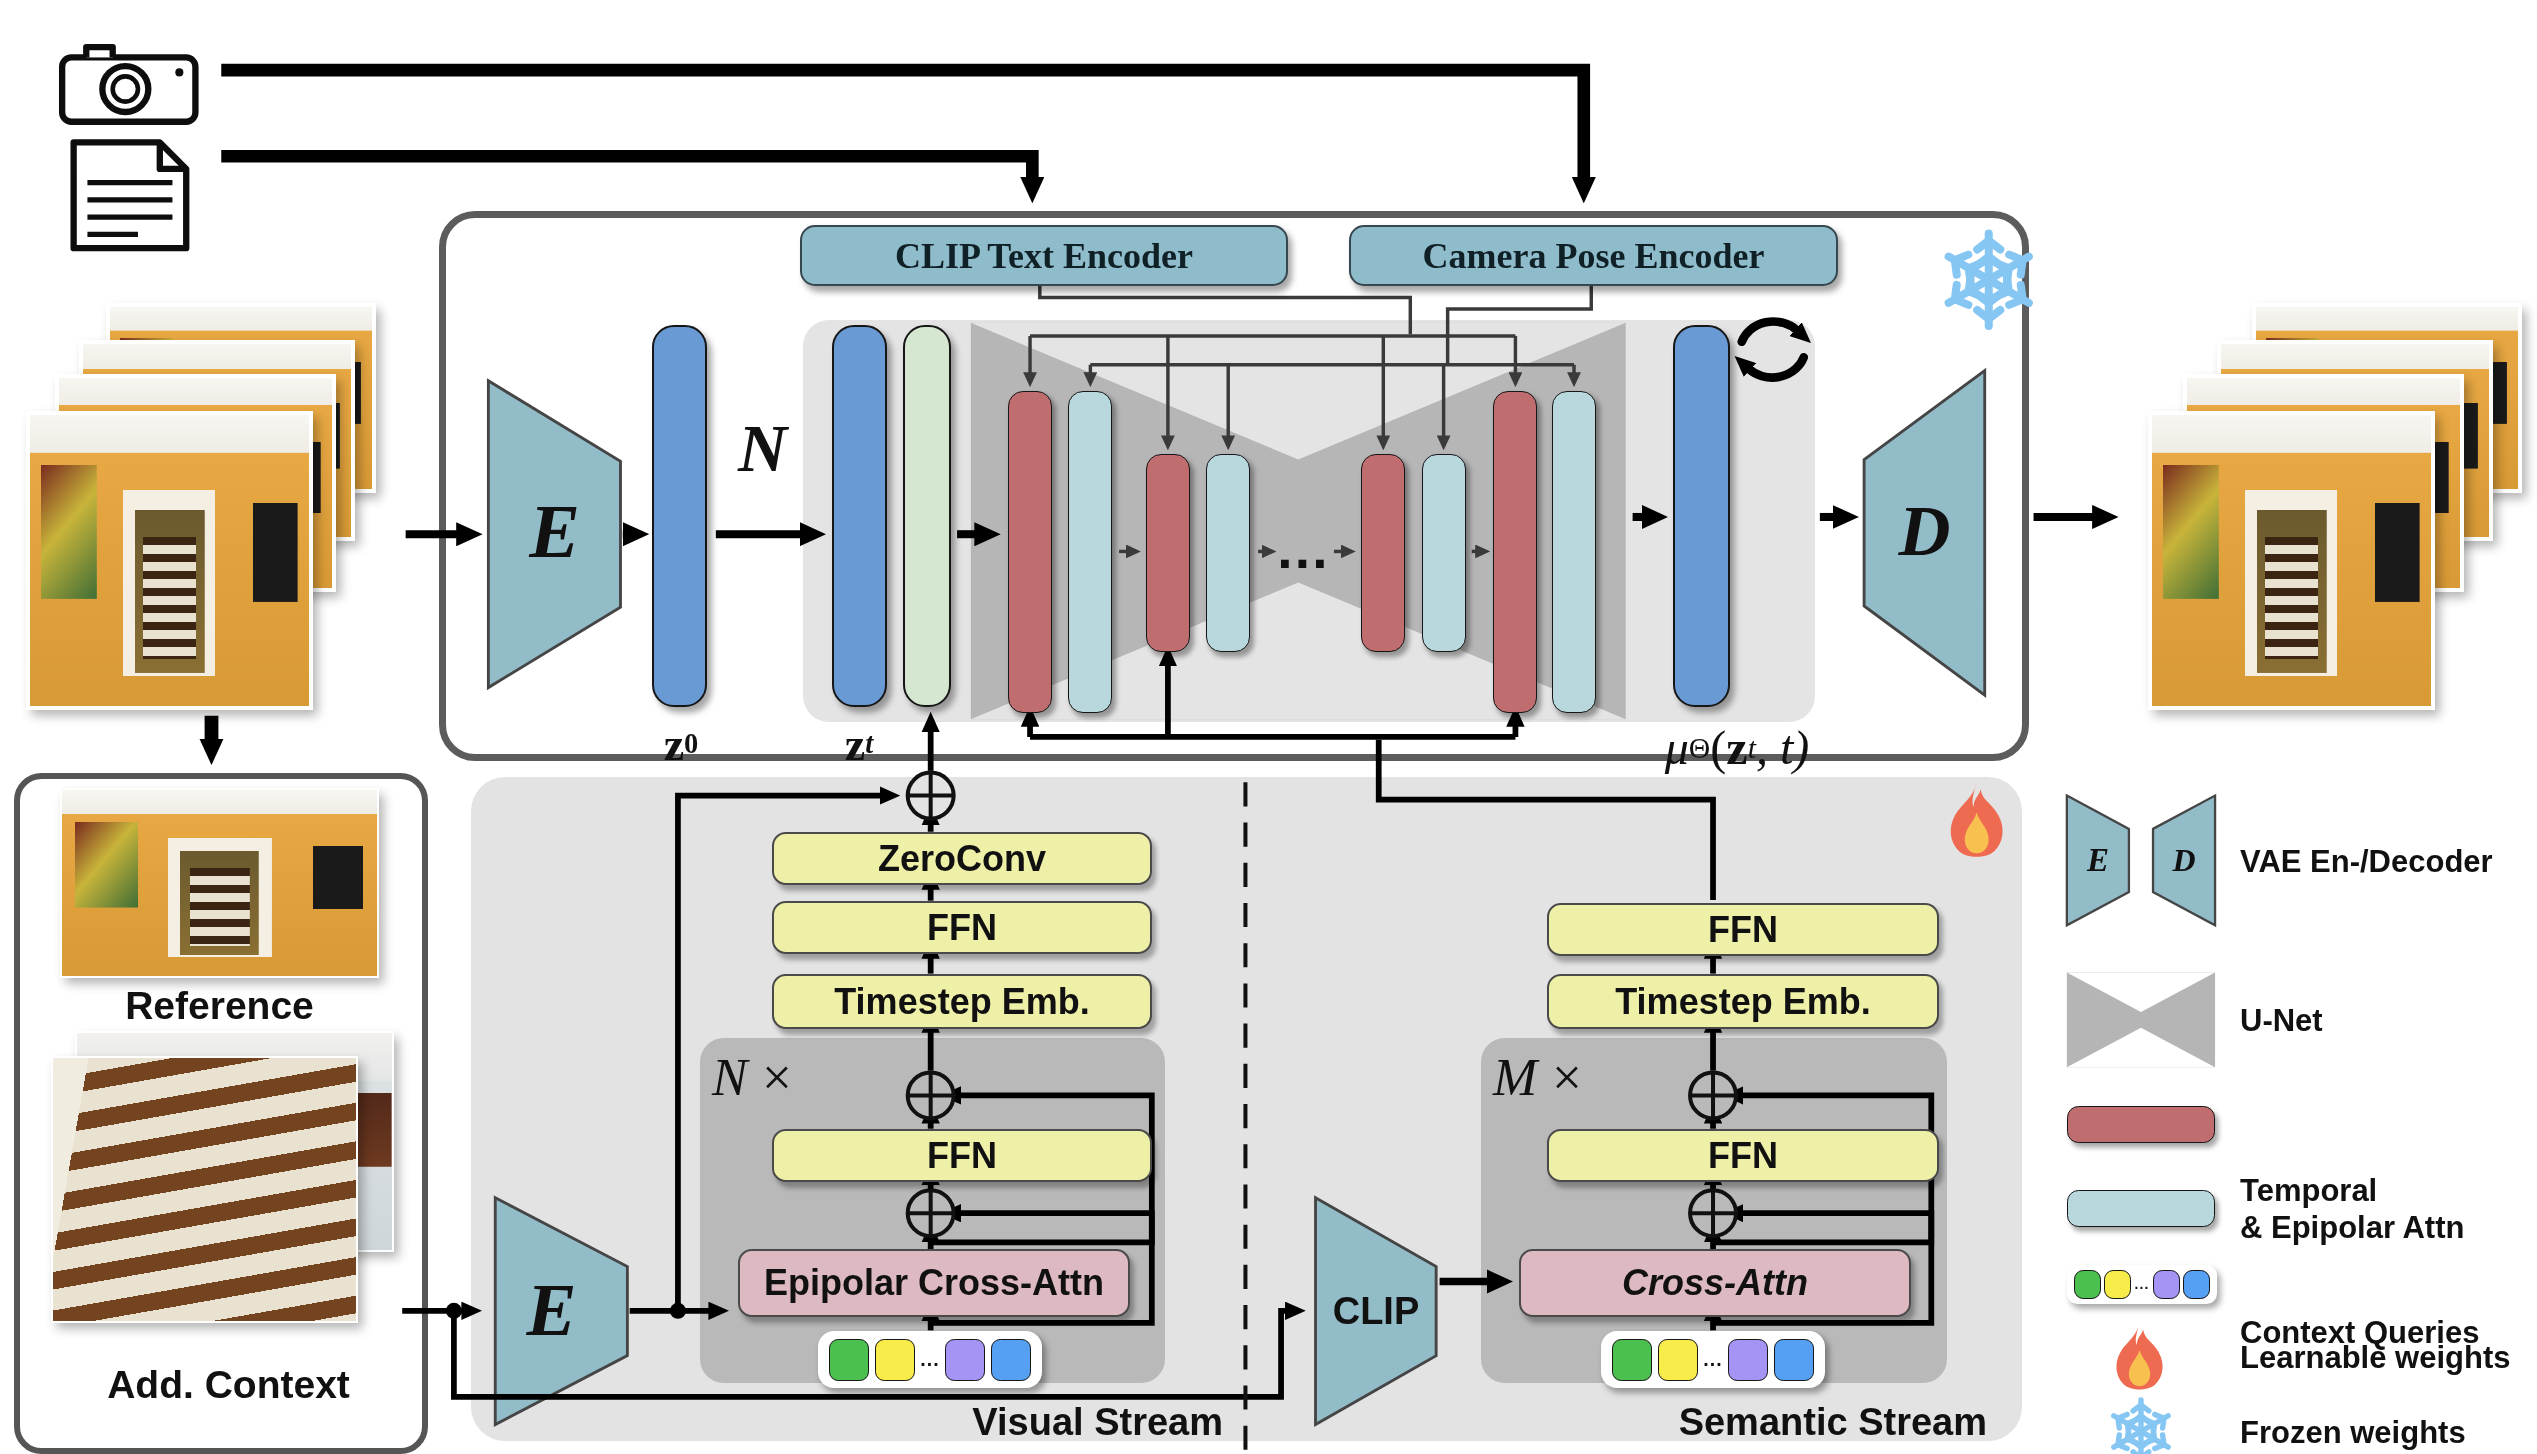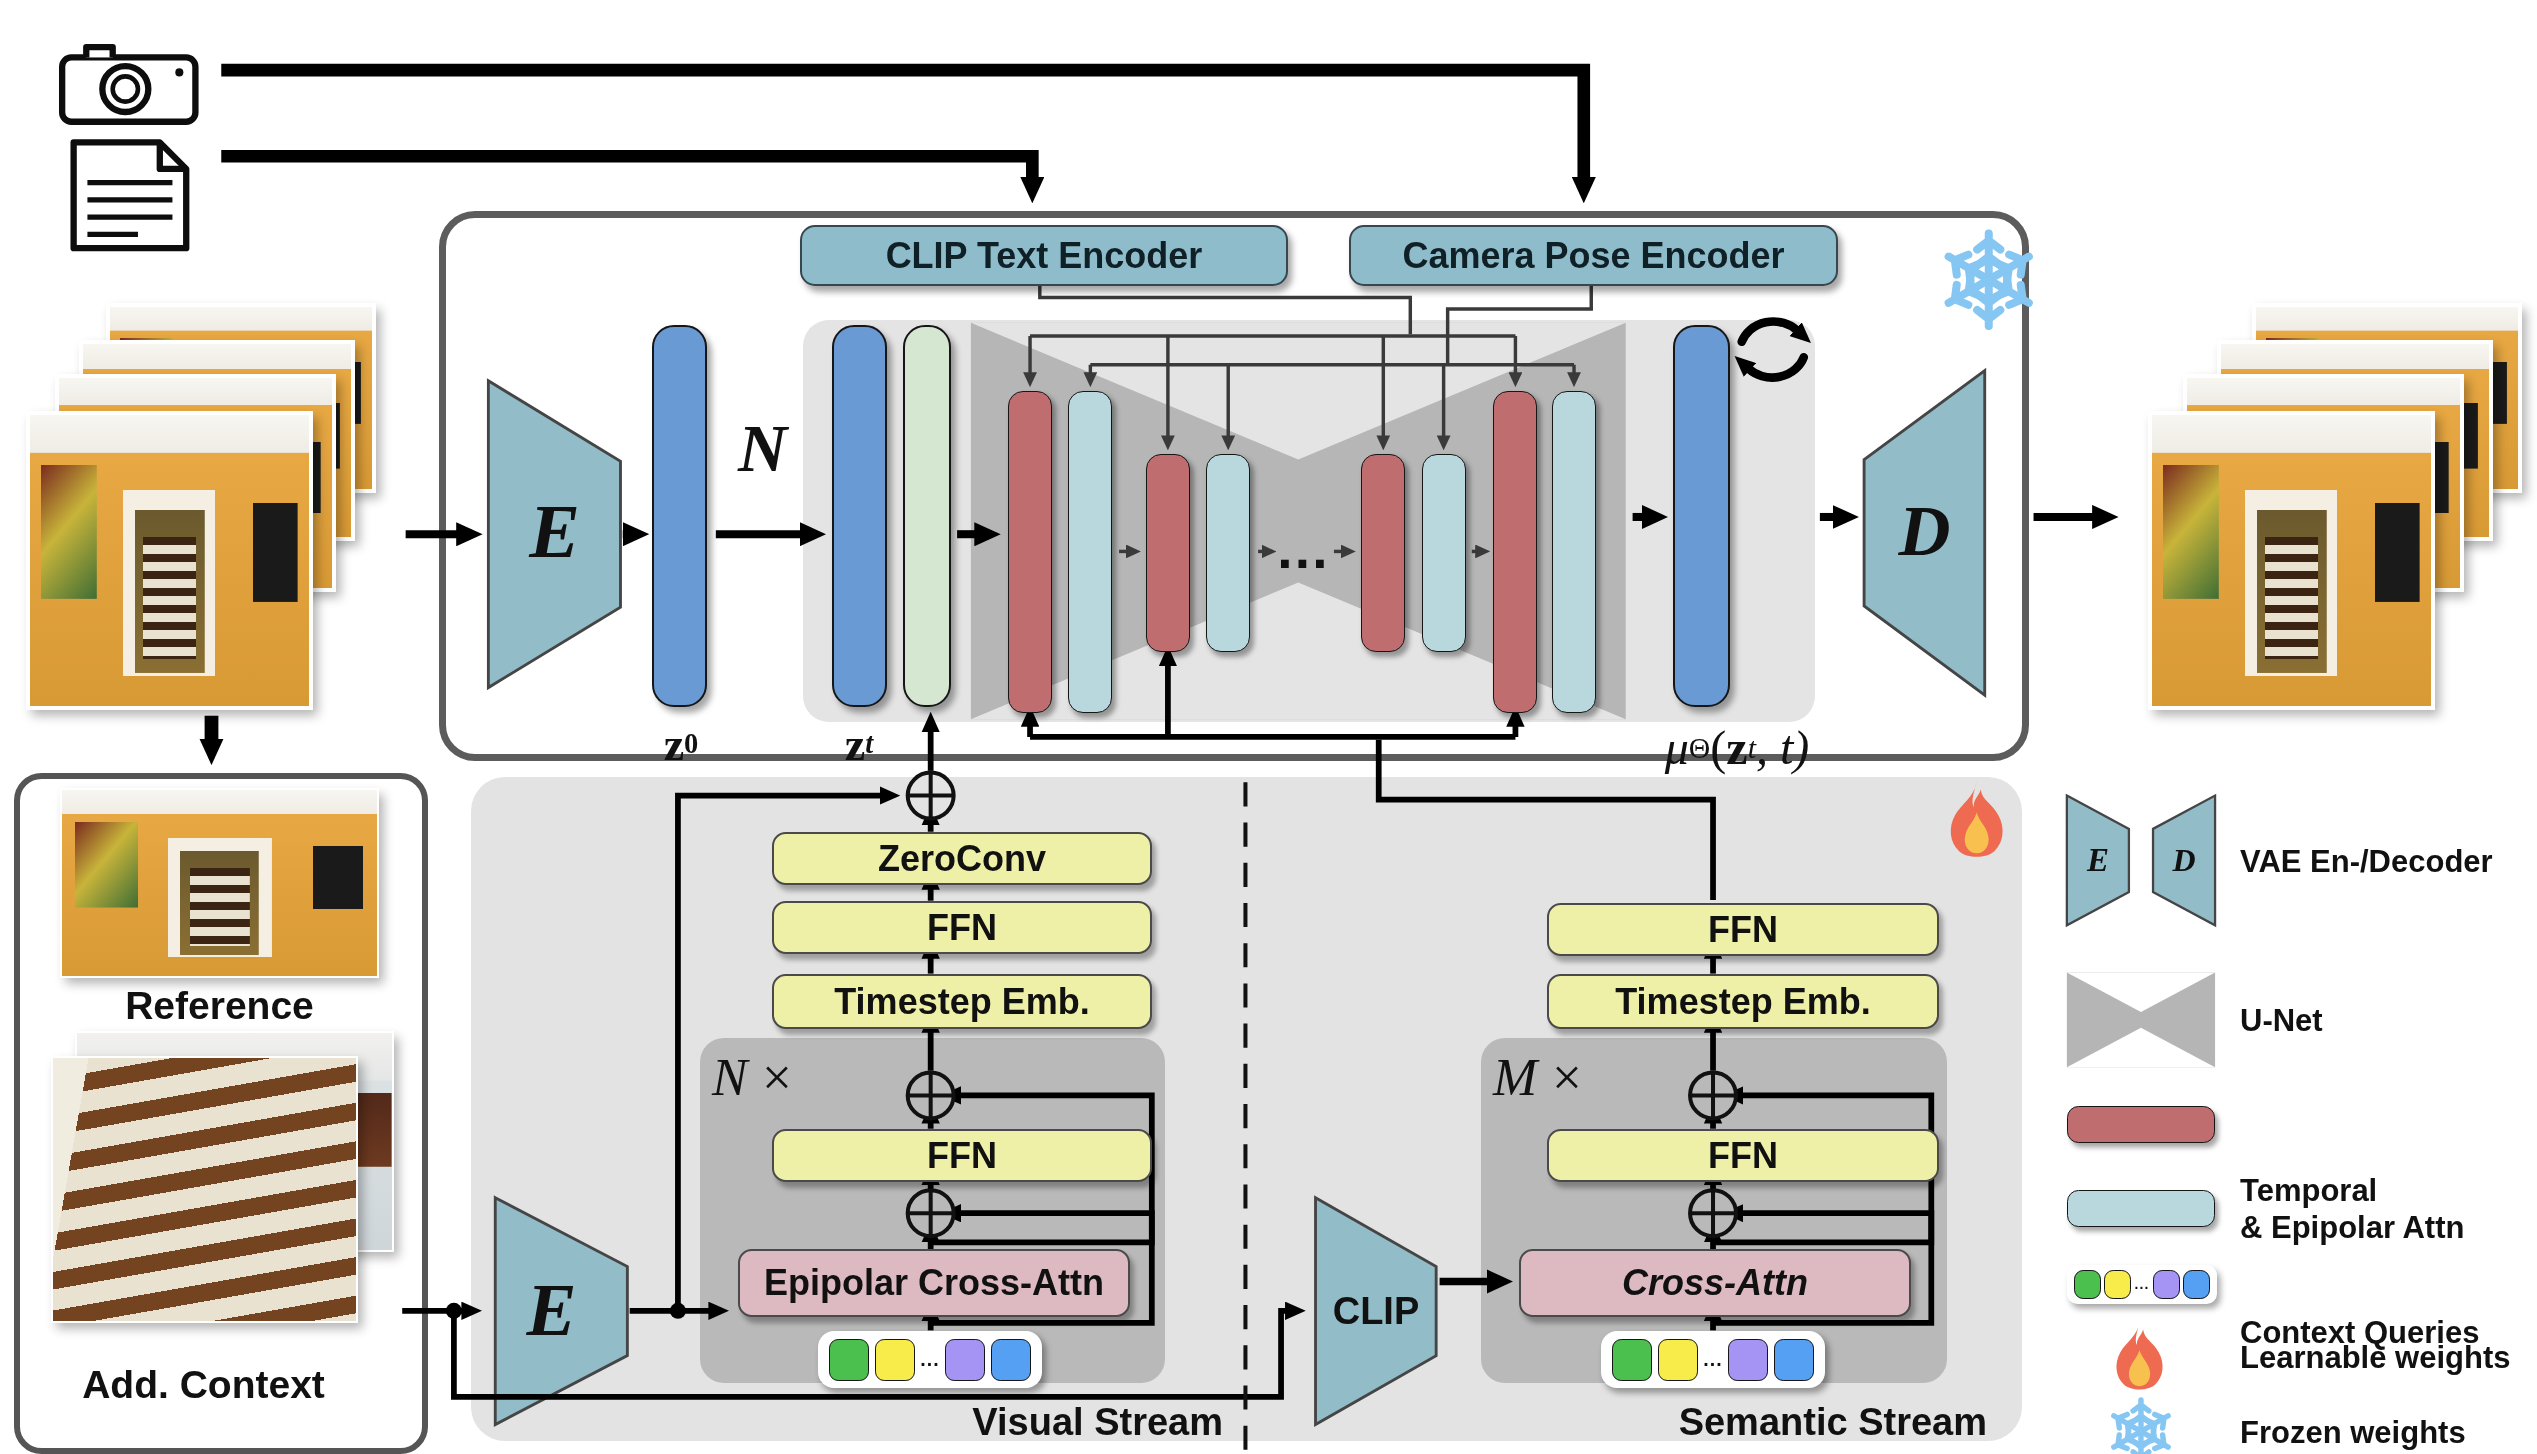--- a/index.html
+++ b/index.html
@@ -9,21 +9,21 @@
   
   .outer-box{left:439px;top:211px;width:1590px;height:550px;border:7.5px solid #5c5c5c;border-radius:36px;background:#fff;box-sizing:border-box;}
   .unet-container{left:803px;top:320px;width:1012px;height:402px;background:#e4e4e4;border-radius:26px;}
   .stream-panel{left:471px;top:777px;width:1551px;height:664px;background:#e3e3e3;border-radius:34px;}
   .inner-gray{background:#b9b9b9;border-radius:24px;}
   .nx-box{left:700px;top:1038px;width:465px;height:345px;}
   .mx-box{left:1481px;top:1038px;width:466px;height:345px;}
   .ref-box{left:14.4px;top:773px;width:414px;height:681px;border:6.3px solid #555;border-radius:27.6px;background:#fff;box-sizing:border-box;}
   
   .enc-box{background:#8fbcca;border:2.3px solid #37474f;border-radius:15px;box-shadow:4px 5.2px 6.9px rgba(0,0,0,.35);
-           display:flex;align-items:center;justify-content:center;font-weight:bold;font-size:36px;color:#102027;}
+           display:flex;align-items:center;justify-content:center;font-weight:bold;font-size:36px;color:#102027;font-family:Liberation Serif, serif;}
   .yellow{background:#eff0a8;border:2.3px solid #4a4a4a;border-radius:13.8px;box-shadow:4px 5.2px 5.7px rgba(0,0,0,.30);
           display:flex;align-items:center;justify-content:center;font-weight:bold;font-size:36px;margin-left:28px;}
   .pink{background:#ddbac1;border:2.3px solid #4a4a4a;border-radius:13.8px;box-shadow:4px 5.2px 5.7px rgba(0,0,0,.30);
         display:flex;align-items:center;justify-content:center;font-weight:bold;font-size:36px;}
   .bar{border:2.3px solid #161616;border-radius:22px;box-shadow:4.6px 5.7px 6.9px rgba(0,0,0,.35);box-sizing:border-box;}
   .bar-blue{background:#699ad3;} .bar-green{background:#d5e6d1;}
   .bar-red{background:#c06d70;border-radius:15px;} .bar-cyan{background:#b8d8de;border-radius:15px;}
   .bar-sm{border-width:1.7px;box-shadow:3.4px 4.6px 5.2px rgba(0,0,0,.35);}
   .mathlbl{font-family:"Liberation Serif", serif;font-weight:bold;}
   .ital{font-family:"Liberation Serif", serif;font-style:italic;}
@@ -274,21 +274,21 @@
 
   <div class="abs photo hallway" style="left:2252px;top:303px;width:270px;height:190px;"></div>
   <div class="abs photo hallway" style="left:2217px;top:340px;width:276px;height:201px;"></div>
   <div class="abs photo hallway" style="left:2183px;top:374px;width:281px;height:218px;"></div>
   <div class="abs photo hallway" style="left:2148px;top:411px;width:287px;height:299px;"></div>
 
   <div class="abs photo hallway" style="left:60px;top:788px;width:319px;height:190px;border-width:2.9px;"></div>
   <div class="abs lbl center" style="left:60px;top:983px;width:319px;height:46px;font-size:39px;">Reference</div>
   <div class="abs photo kitchen" style="left:75px;top:1031px;width:319px;height:221px;border-width:2.9px;"></div>
   <div class="abs photo stairsclose" style="left:51px;top:1056px;width:307px;height:267px;border-width:2.9px;"></div>
-  <div class="abs lbl center" style="left:44px;top:1362px;width:319px;height:46px;font-size:39px;">Add. Context</div>
+  <div class="abs lbl center" style="left:69px;top:1362px;width:319px;height:46px;font-size:39px;">Add. Context</div>
 
   <div class="abs enc-box" style="left:800px;top:225px;width:484px;height:57px;">CLIP Text Encoder</div>
   <div class="abs enc-box" style="left:1349px;top:225px;width:485px;height:57px;">Camera Pose Encoder</div>
 
   <div class="abs script-letter center" style="left:520px;top:485px;width:69px;height:92px;font-size:76px;">E</div>
   <div class="abs script-letter center" style="left:1890px;top:485px;width:69px;height:92px;font-size:72px;">D</div>
   <div class="abs script-letter center" style="left:728px;top:402px;width:69px;height:92px;font-size:68px;">N</div>
 
   <div class="abs bar bar-blue" style="left:652px;top:325px;width:55px;height:382px;"></div>
   <div class="abs bar bar-blue" style="left:832px;top:325px;width:55px;height:382px;"></div>

